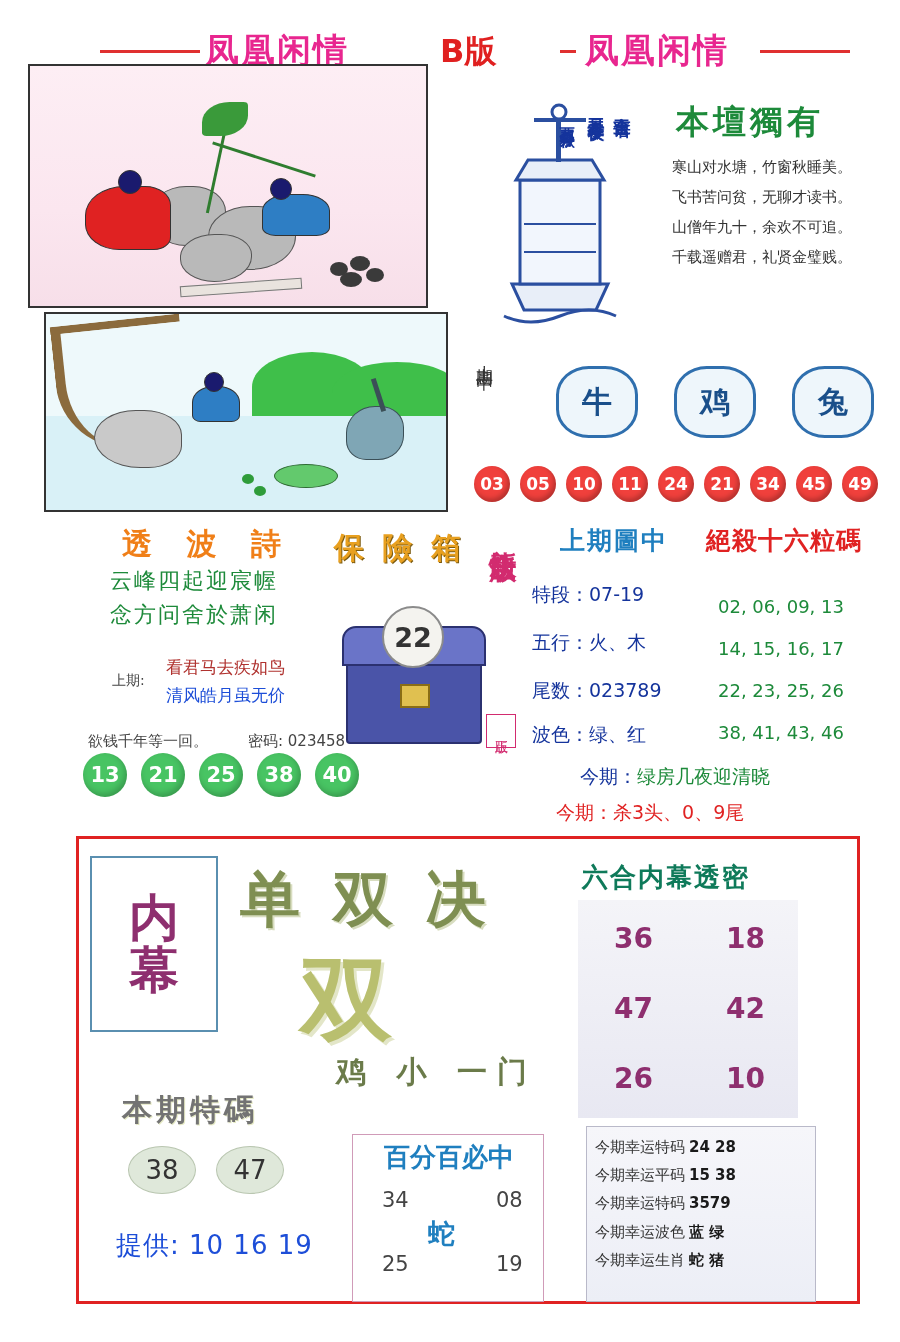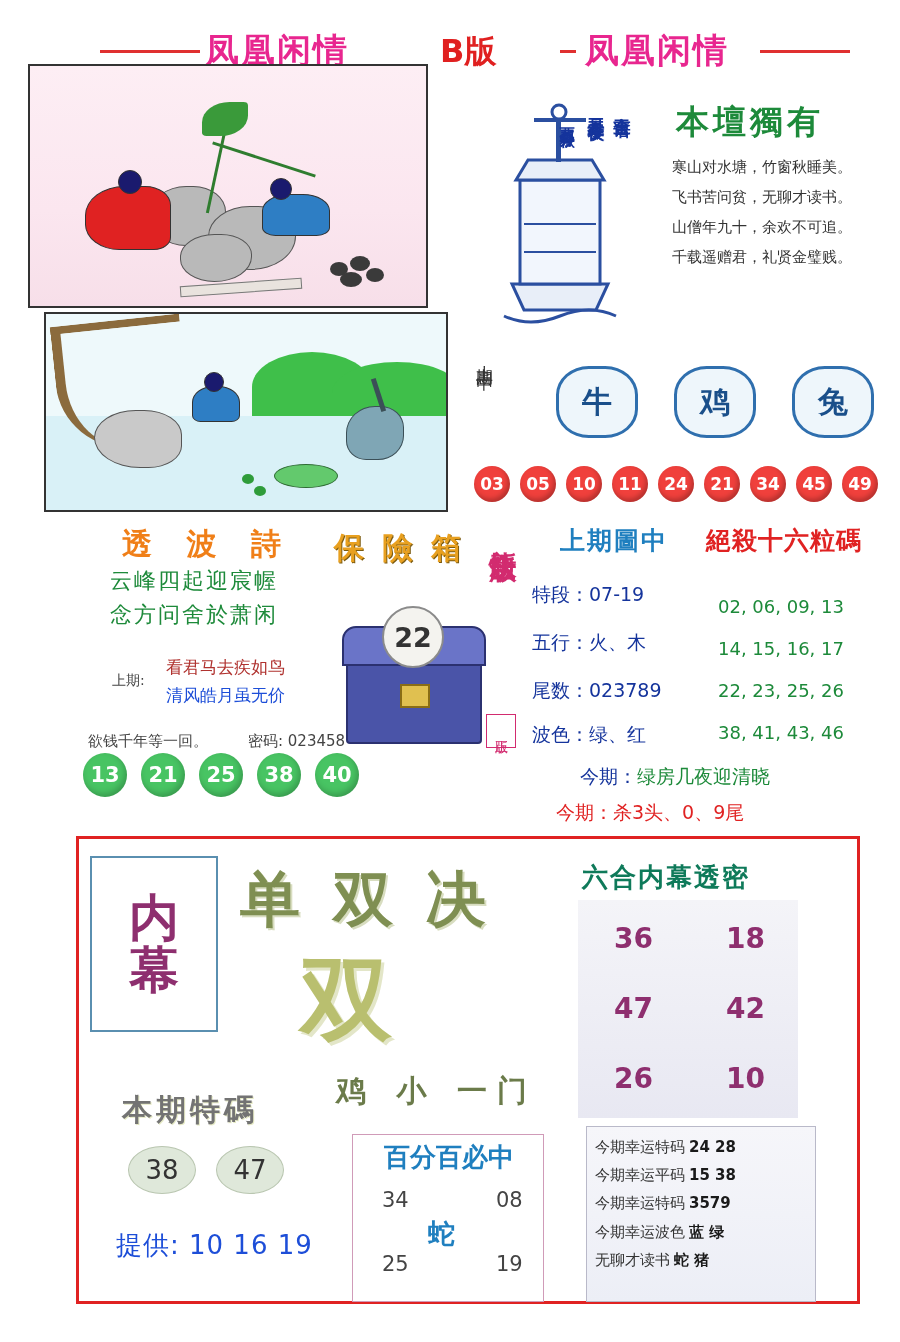--- a/index.html
+++ b/index.html
@@ -143,21 +143,21 @@
 
   
   .bigbox{position:absolute;left:76px;top:836px;width:784px;height:468px;border:3px solid #e02222;box-sizing:border-box;background:#fff;}
   .neimu{position:absolute;left:90px;top:856px;width:128px;height:176px;border:2px solid #5a8fb0;box-sizing:border-box;
     display:flex;flex-direction:column;align-items:center;justify-content:center;}
   .neimu span{font-size:50px;font-weight:bold;color:#8e2f6f;line-height:1.05;}
   .dsj{position:absolute;left:240px;top:860px;font-size:60px;font-weight:bold;color:#7f8f52;letter-spacing:6px;
     text-shadow:2px 2px 0 #d8ddc0;}
   .shuang{position:absolute;left:300px;top:938px;font-size:92px;font-weight:bold;color:#b9bf6f;
     text-shadow:3px 3px 0 #e3e6c8;}
-  .jxy{position:absolute;left:336px;top:1052px;font-size:30px;font-weight:bold;color:#6b7b4a;letter-spacing:10px;margin-top:19px;}
+  .jxy{position:absolute;left:336px;top:1052px;font-size:30px;font-weight:bold;color:#6b7b4a;letter-spacing:10px;}
 
   .lhnm{position:absolute;left:582px;top:860px;font-size:26px;font-weight:bold;color:#0f7a5a;letter-spacing:2px;}
   .numgrid{position:absolute;left:578px;top:900px;width:220px;height:218px;
     background:linear-gradient(180deg,#f4f4f8,#e8e8f2);}
   .numgrid div{position:absolute;font-size:28px;font-weight:bold;color:#8e2f6f;}
 
   .bqtm{position:absolute;left:122px;top:1090px;font-size:30px;font-weight:bold;color:#737373;letter-spacing:4px;
     text-shadow:1px 1px 0 #e7ebc6;}
   .tmball{position:absolute;top:1146px;width:66px;height:46px;border-radius:50%;background:#dfe8da;border:1px solid #b9c6b0;
     display:flex;align-items:center;justify-content:center;font-size:26px;color:#333;}
@@ -366,17 +366,17 @@
     <div class="lrow">
       <span class="lbl">今期幸运平码</span><span class="val">15 38</span>
     </div>
     <div class="lrow">
       <span class="lbl">今期幸运特码</span><span class="val">3579</span>
     </div>
     <div class="lrow">
       <span class="lbl">今期幸运波色</span><span class="val">蓝  绿</span>
     </div>
     <div class="lrow">
-      <span class="lbl">无聊才读书</span><span class="val">蛇  猪</span>
+      <span class="lbl">今期幸运生肖</span><span class="val">蛇  猪</span>
     </div>
   </div>
 
 </div>
 
 </body></html>

